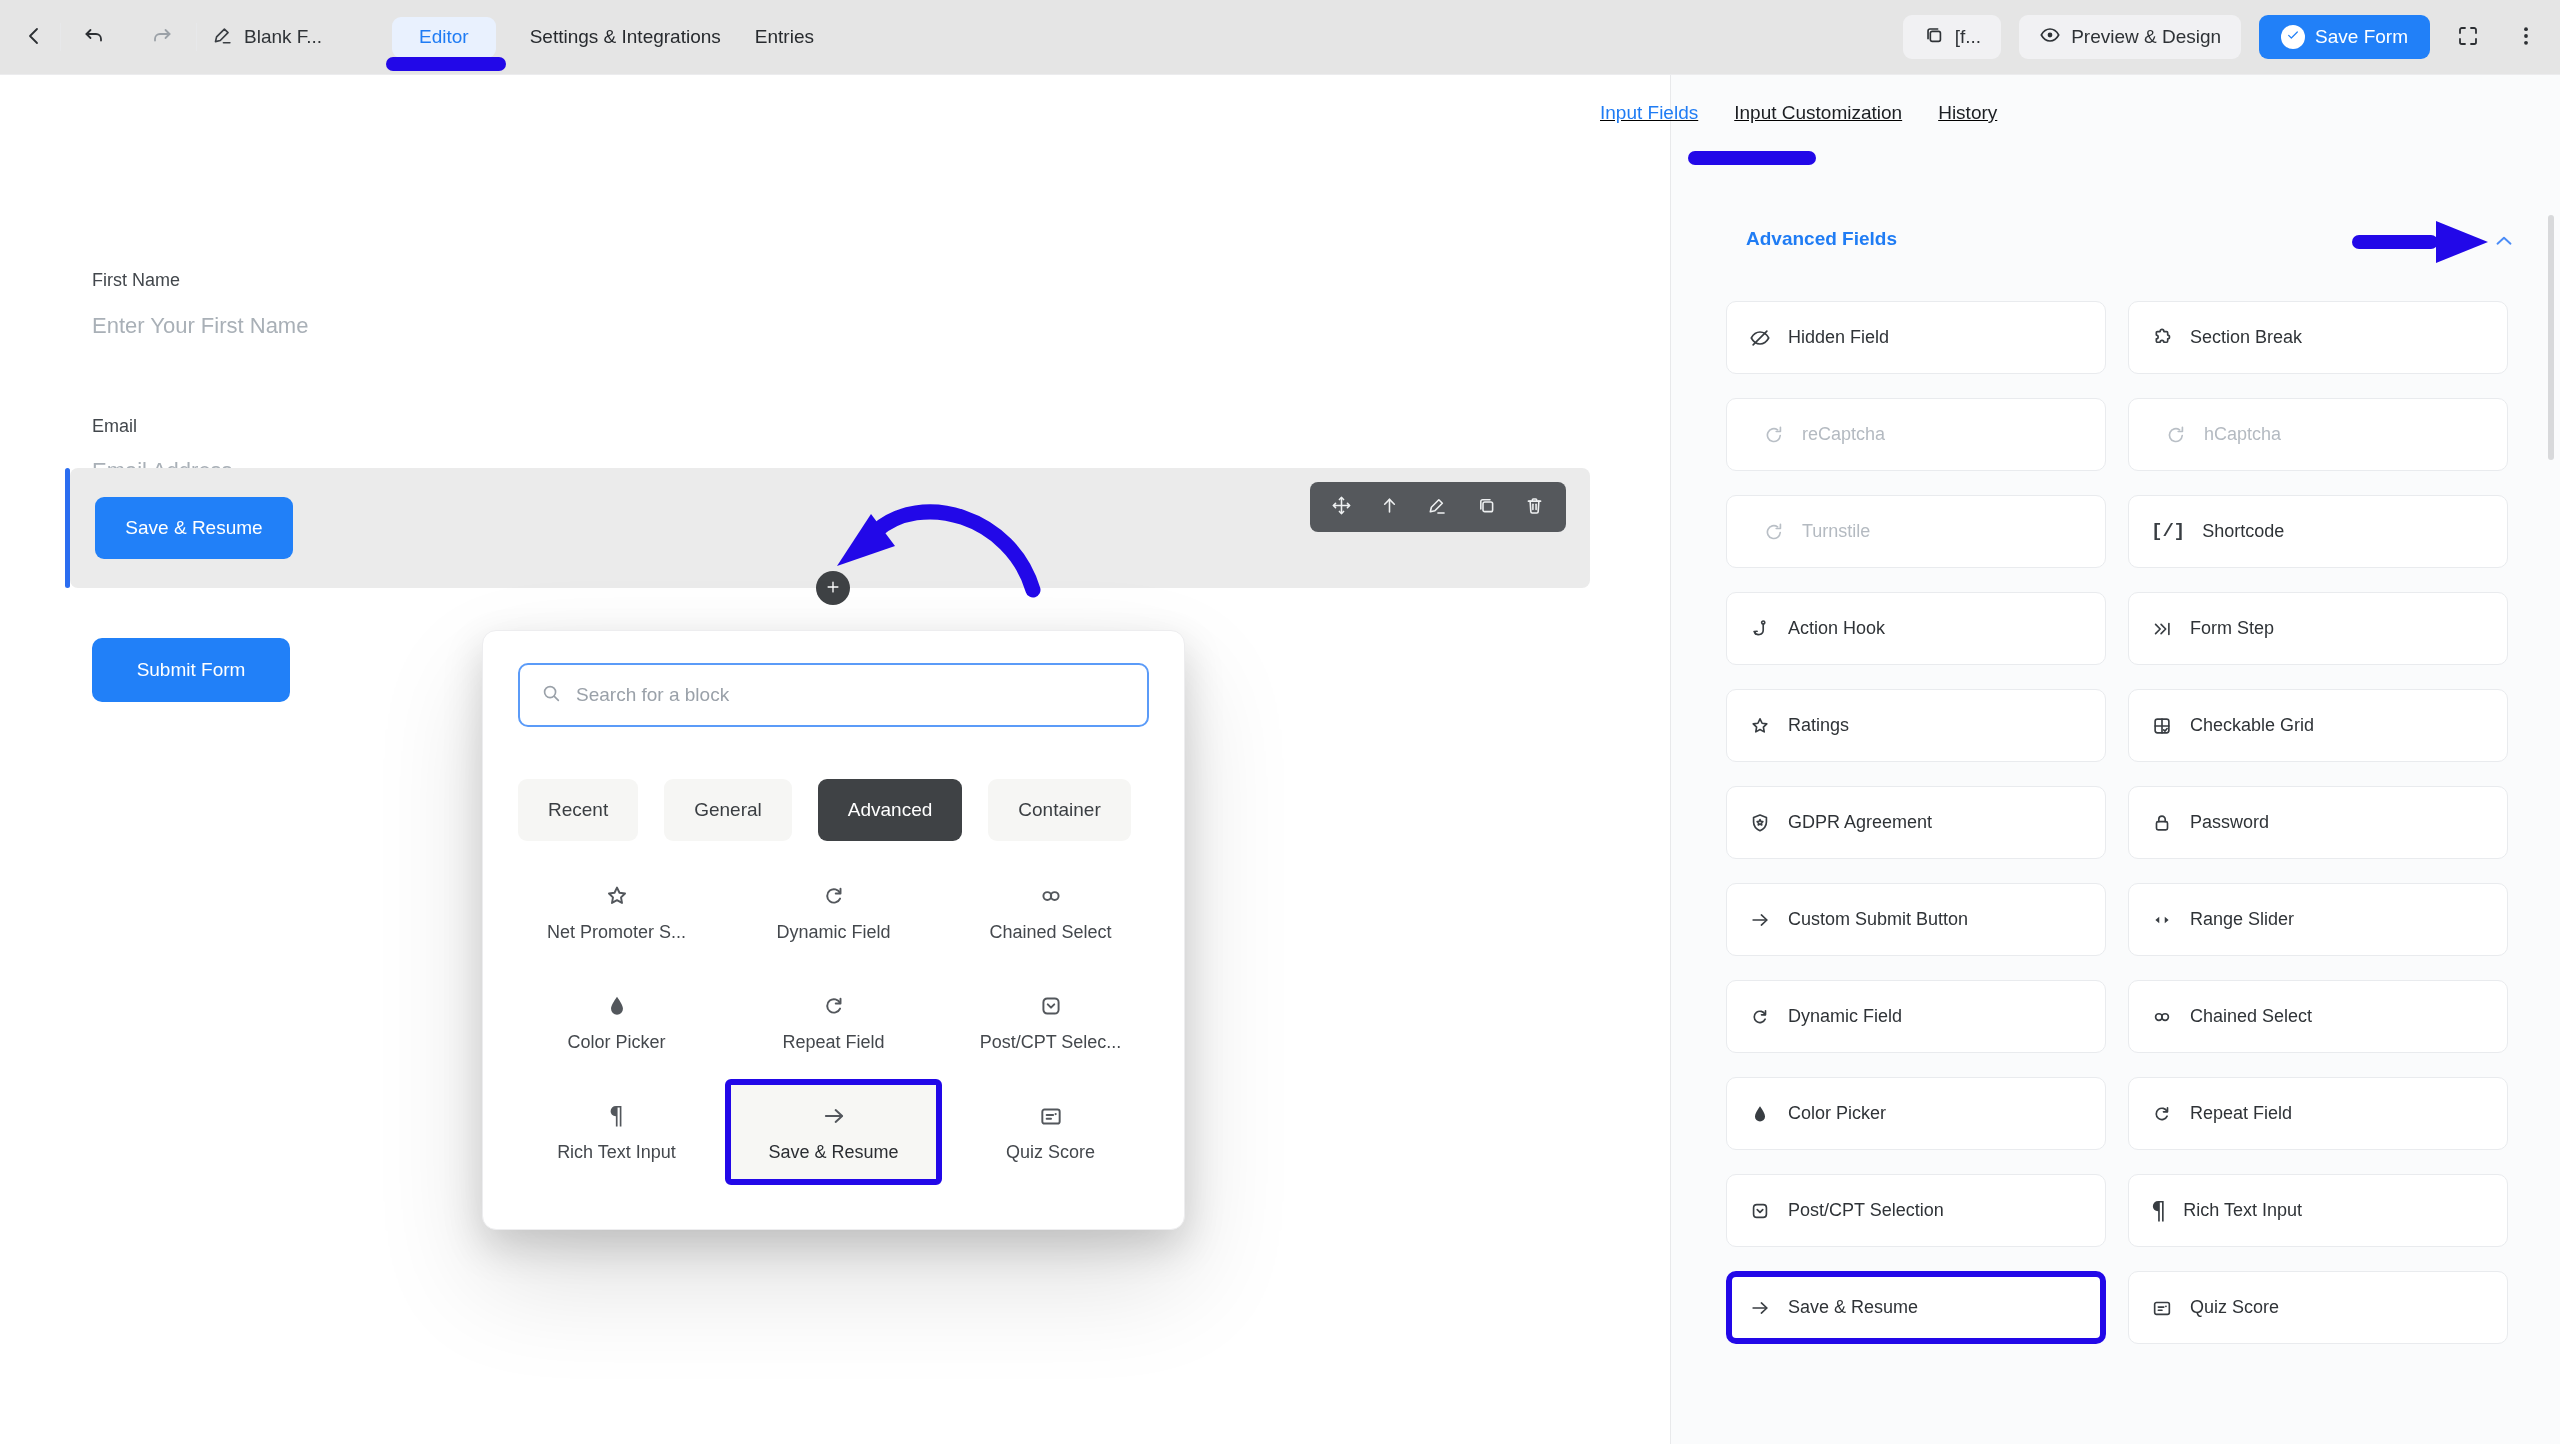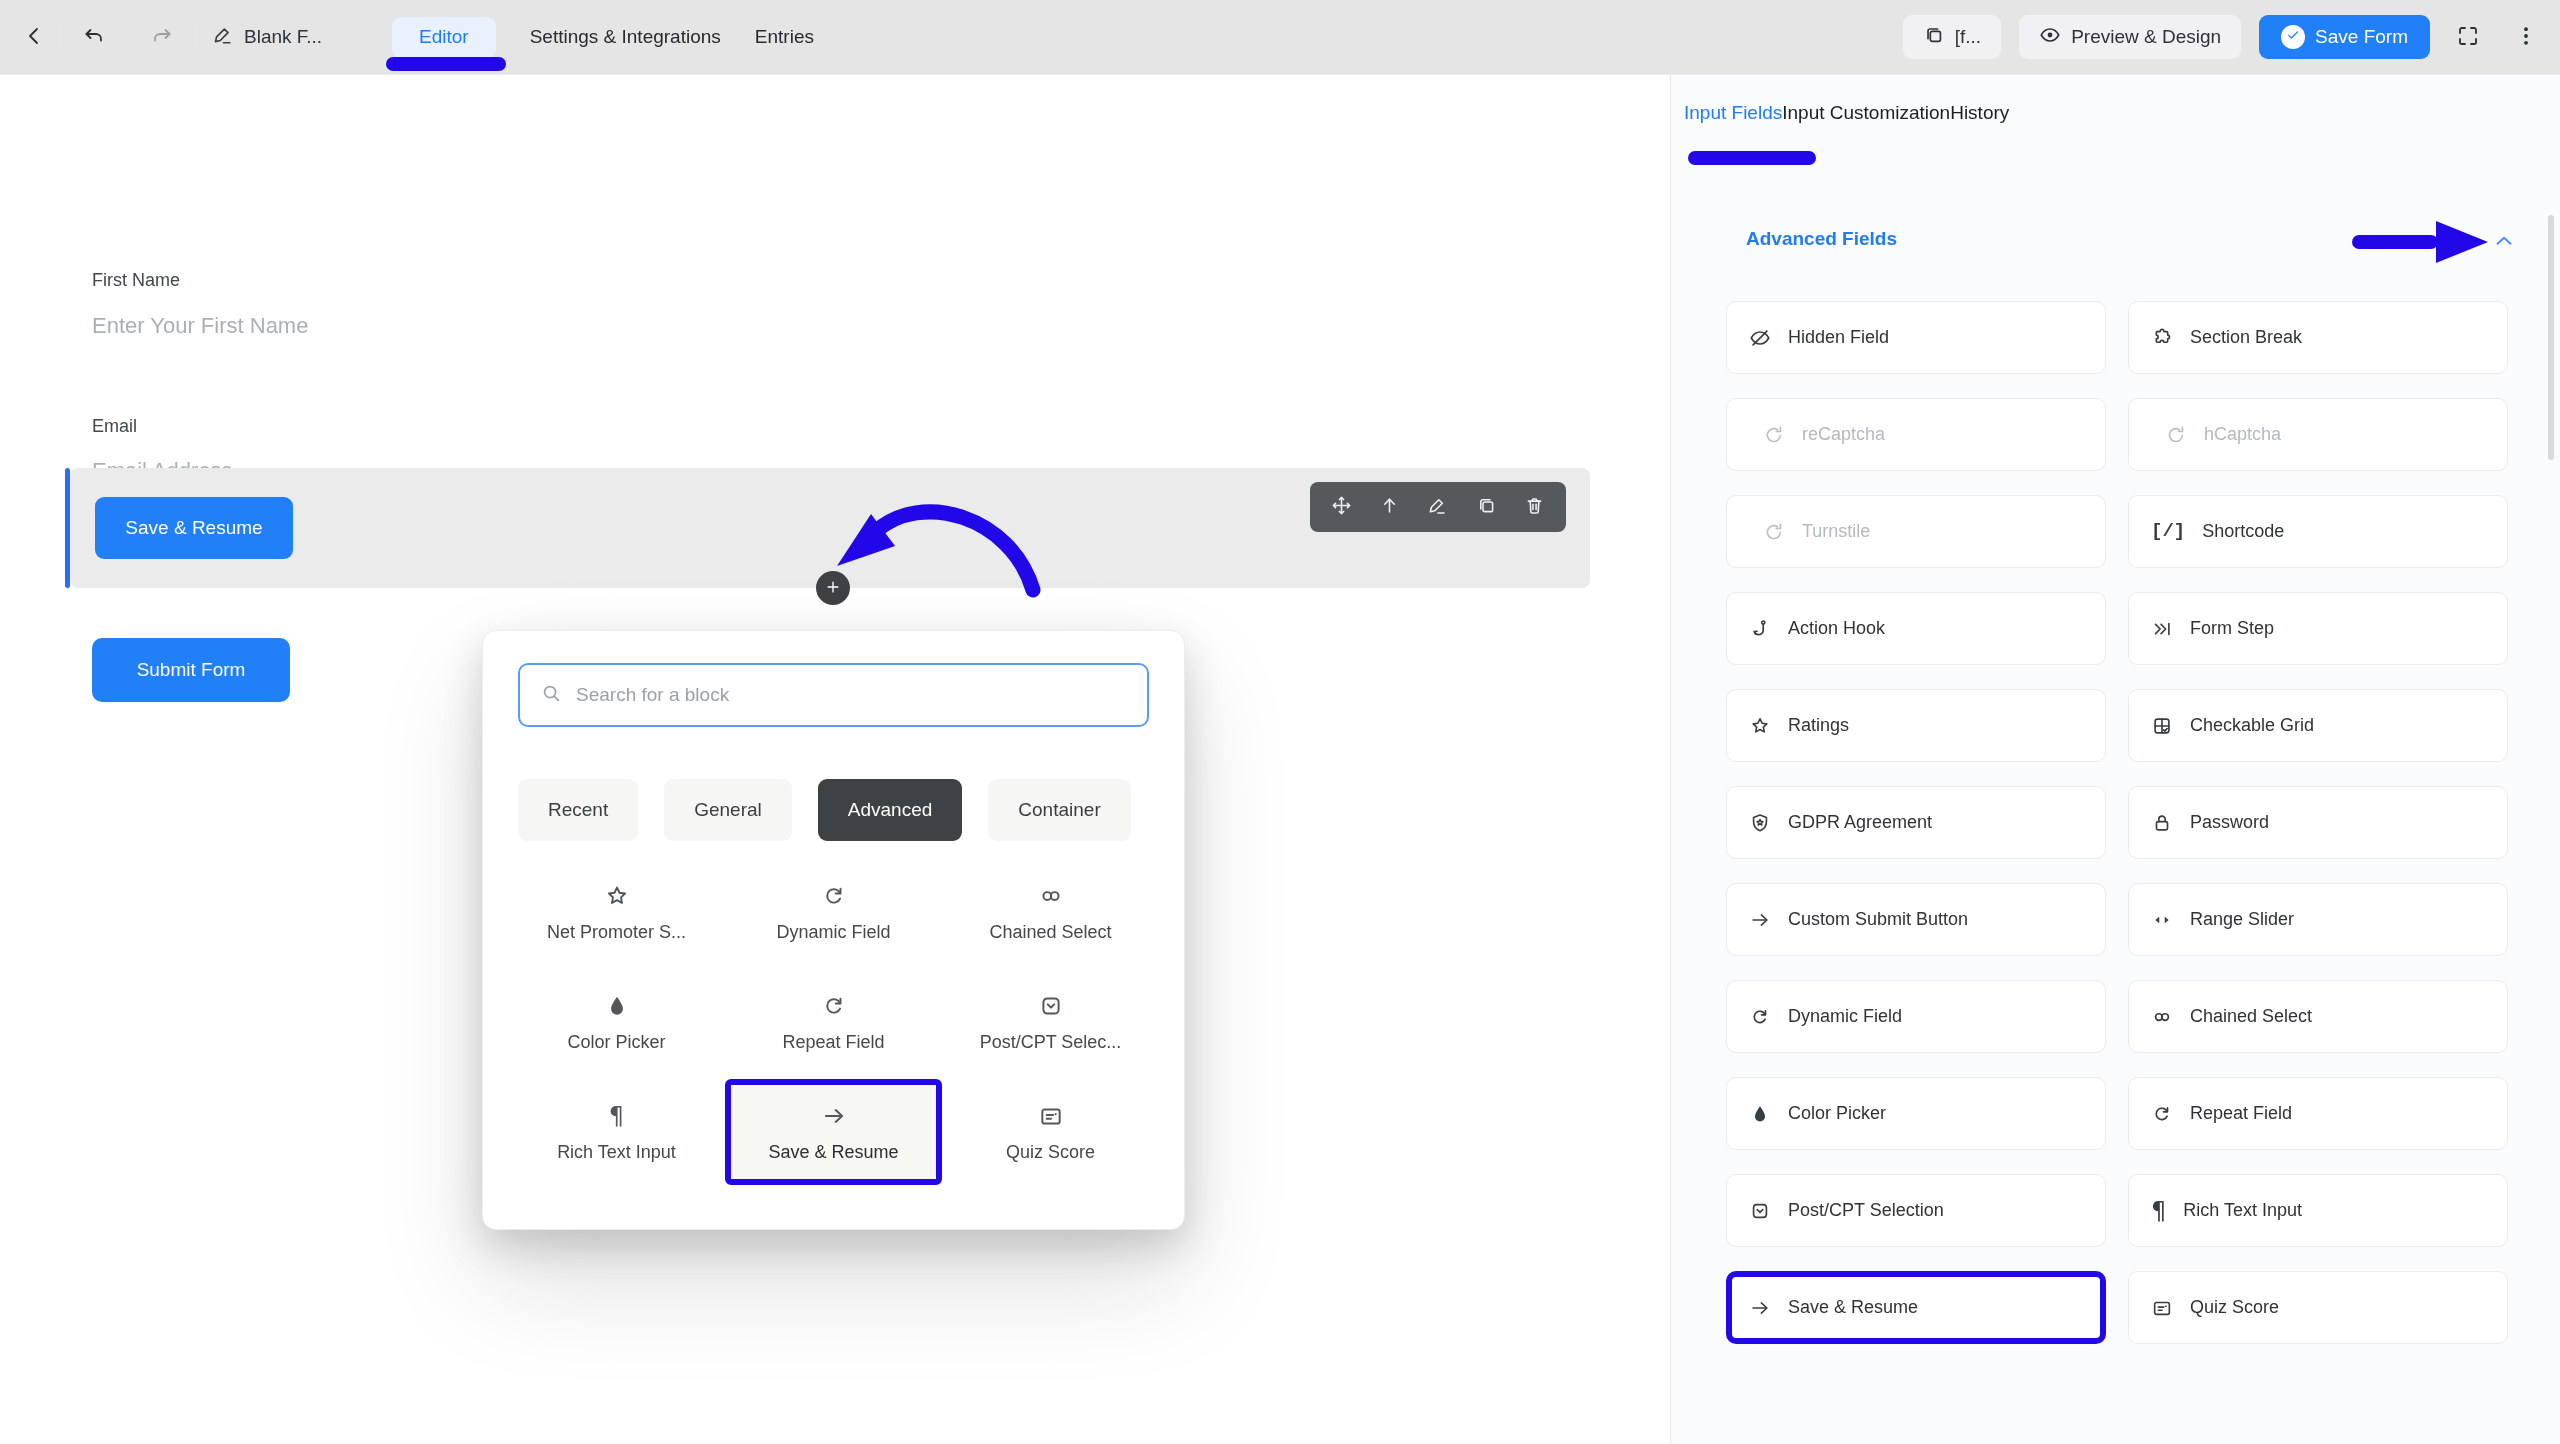--- a/index.html
+++ b/index.html
@@ -84,21 +84,21 @@
   .cell .ci{color:#53575c;height:28px;display:flex;align-items:center;}
   .cell .ci svg{width:26px;height:26px;}
   .cell .cl{font-size:18px;color:#44484d;white-space:nowrap;}
   .cell.hl{border:6px solid #2208e8;background:#f7f7f4;}
   .cell.hl .cl{color:#2b2e32;}
   .icon-text{font-size:24px;line-height:1;color:inherit;font-family:"DejaVu Sans",sans-serif;}
   .icon-text.mono{font-family:"Liberation Mono","DejaVu Sans Mono",monospace;font-size:19px;font-weight:700;}
 
   
   .sidebar{position:absolute;left:1671px;top:74px;width:889px;height:1370px;background:#fafbfc;}
-  #sidebar-tabs{position:absolute;left:1684px;top:102px;display:flex;z-index:6;}
+  #sidebar-tabs{position:absolute;left:1600px;top:102px;display:flex;gap:36px;z-index:6;text-decoration:underline;}
   .sb-tab{font-size:19px;color:#1c1f23;cursor:pointer;background:none;border:none;padding:0;font-family:inherit;}
   .sb-tab.active{color:#1f7cf4;font-weight:500;}
   .panel-header{position:absolute;left:1746px;top:228px;font-size:19px;font-weight:600;color:#1f7cf4;}
   .panel-caret{position:absolute;left:2488px;top:226px;width:32px;height:32px;background:none;border:none;
     color:#4a8cf7;cursor:pointer;display:flex;align-items:center;justify-content:center;}
   .panel-caret svg{width:26px;height:26px;}
   #sidebar-grid{position:absolute;left:1726px;top:301px;width:782px;display:grid;
     grid-template-columns:380px 380px;column-gap:22px;row-gap:24px;grid-auto-rows:73px;}
   .fbtn{background:#fff;border:1px solid #e9ebee;border-radius:10px;display:flex;align-items:center;
     gap:17px;padding:0 0 0 22px;font-size:18px;color:#2f3337;cursor:pointer;font-family:inherit;

